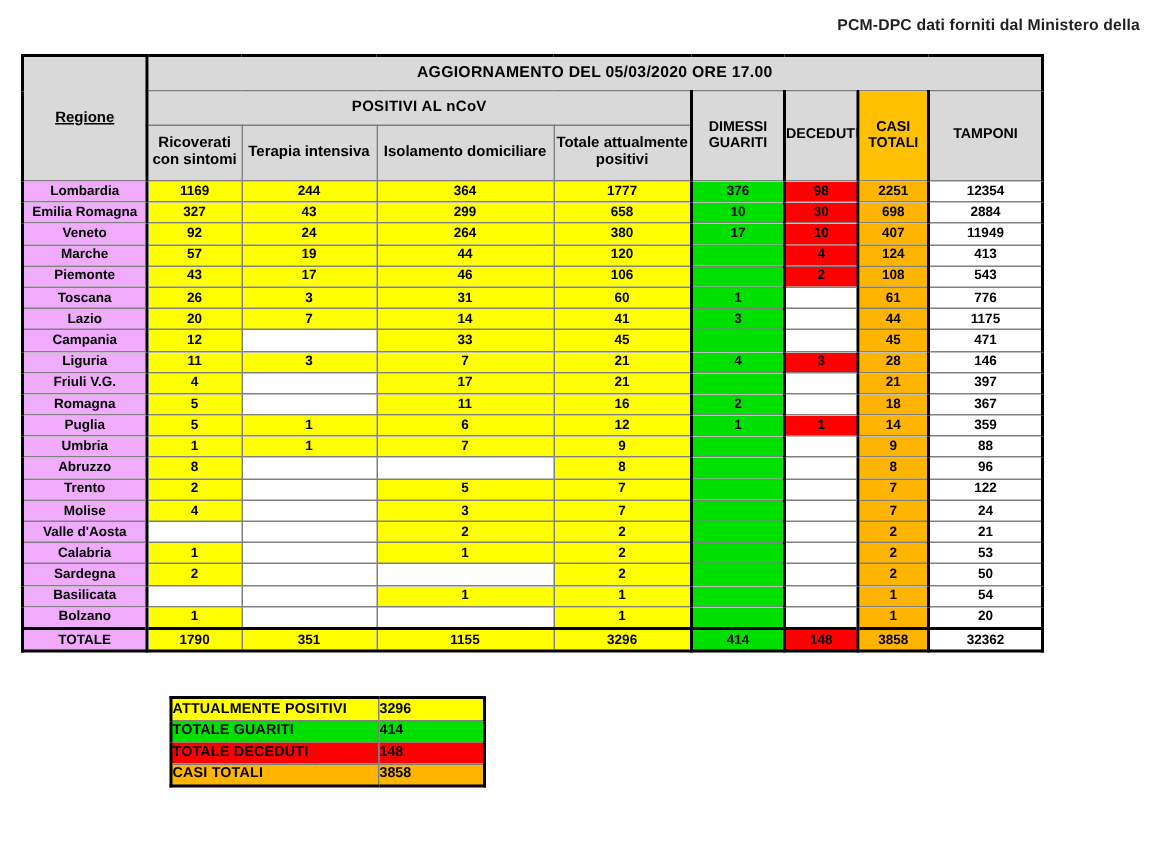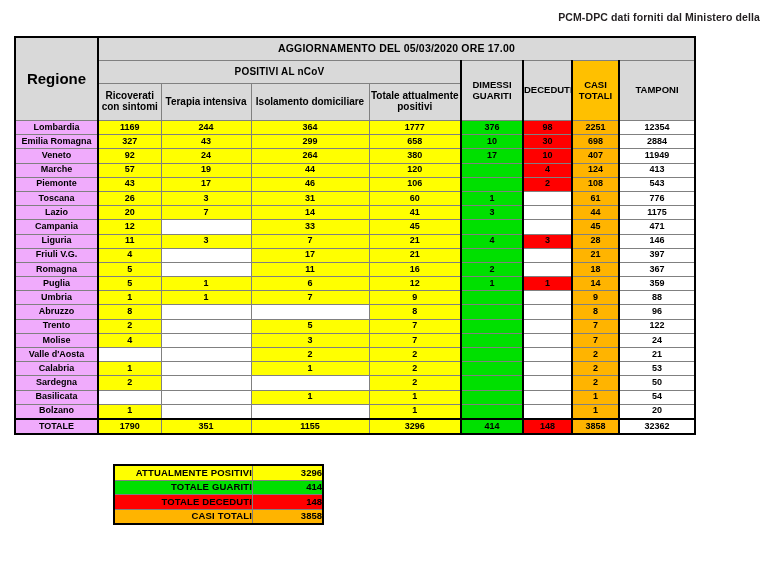--- a/index.html
+++ b/index.html
@@ -61,21 +61,21 @@
     font-weight: bold;
     padding: 2px 1px;
   }
   .hdr-title {
     font-size: 10.5px;
     letter-spacing: 0.2px;
     height: 22px;
   }
   .hdr-group { height: 22px; font-size: 10px; letter-spacing: 0.2px; margin-top: 14px; }
   .hdr-sub   { height: 36px; font-size: 10px; }
-  .hdr-regione { font-size: 15px; }
+  .hdr-regione { font-size: 10px; text-decoration: underline; }
   .hdr-casi { background: #ffc000; }
 
   
   .sheet tbody td { height: 13.2px; font-size: 9px; }
   .c-region { background: #f0abfc; color: #000; }
   .c-yellow { background: #ffff00; color: #000; }
   .c-green  { background: #00e000; color: #000; }
   .c-red    { background: #ff0000; color: #000; }
   .c-orange { background: #ffb400; color: #000; }
   .c-white  { background: #ffffff; color: #000; }
@@ -89,21 +89,21 @@
     top: 464px;
     width: 206px;
     border-collapse: collapse;
     table-layout: fixed;
     font-size: 9.5px;
   }
   .summary td {
     border: 1px solid #7f7f7f;
     height: 13.5px;
     font-weight: bold;
-    text-align: right;
+    text-align: left;
     padding: 0;
     line-height: 1.05;
   }
   .summary .s-label { width: 137px; letter-spacing: 0.15px; }
   .summary .s-value { width: 69px; }
   .summary tr:first-child td { border-top: 2px solid #000; }
   .summary tr:last-child td { border-bottom: 2px solid #000; }
   .summary td:first-child { border-left: 2px solid #000; }
   .summary td:last-child { border-right: 2px solid #000; }
 </style>

